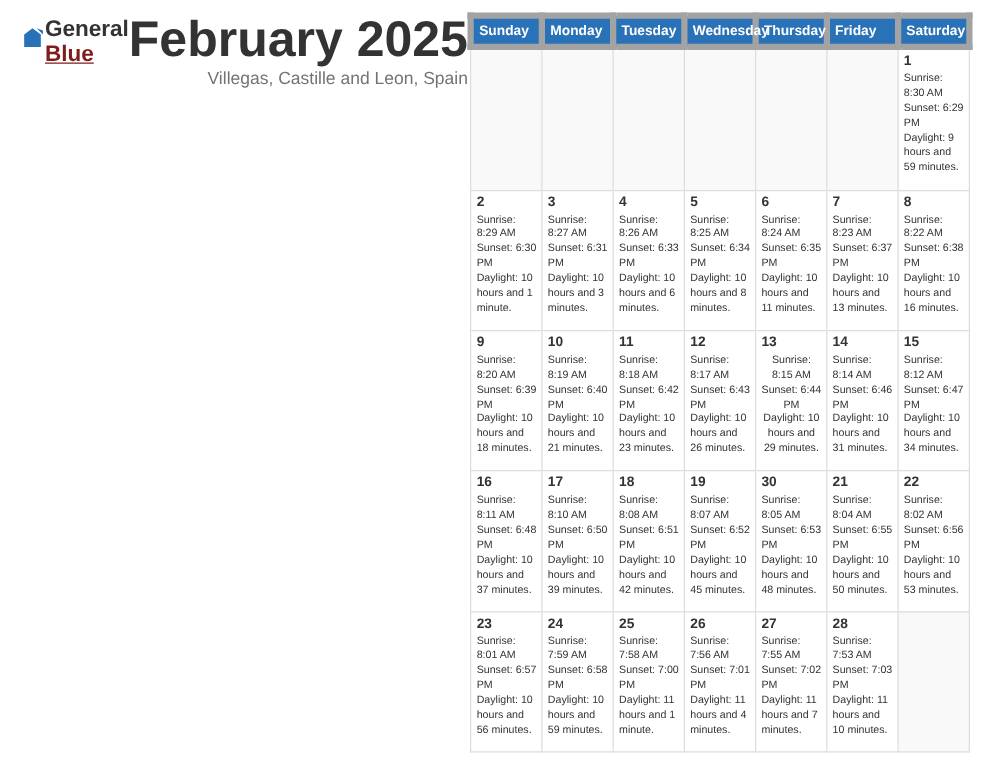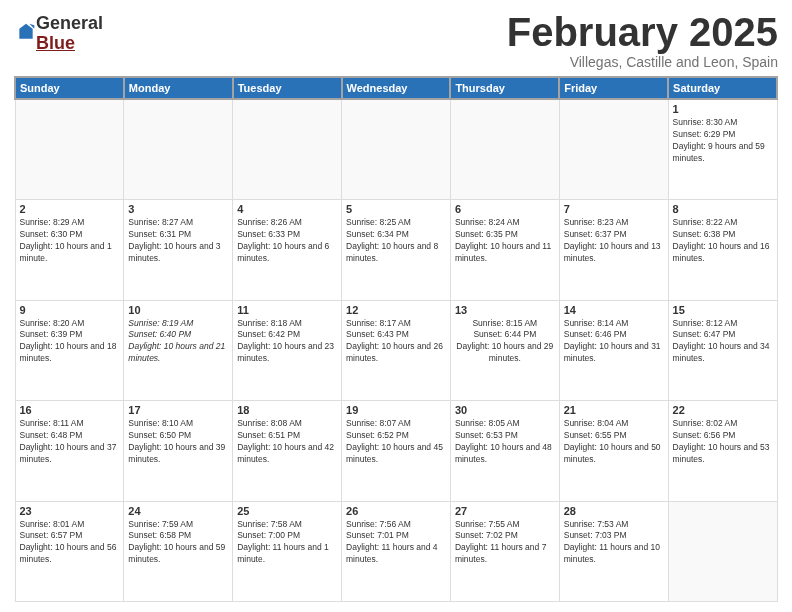--- a/index.html
+++ b/index.html
@@ -8,21 +8,21 @@
       background: #fff;
       width: 792px;
       height: 612px;
       overflow: hidden;
     }
     .page {
       width: 792px;
       height: 612px;
       padding: 10px 14px;
       display: flex;
-      flex-direction: column;
+      flex-direction: row;
     }
     .header {
       display: flex;
       justify-content: space-between;
       align-items: flex-start;
       margin-bottom: 6px;
     }
     .logo {
       display: flex;
       align-items: center;
@@ -59,21 +59,21 @@
       border-collapse: collapse;
       width: 100%;
       table-layout: fixed;
     }
     .calendar th {
       background: #2a72b8;
       color: #fff;
       font-size: 11px;
       padding: 4px 4px;
       text-align: left;
-      border: 2px solid #a3a3a3;
+      border: 5px solid #a3a3a3;
     }
     .calendar td {
       vertical-align: top;
       border: 1px solid #ddd;
       padding: 3px 4px;
       font-size: 9px;
       color: #333;
       height: 88px;
     }
     .calendar td.empty {
@@ -189,21 +189,21 @@
         </tr>
         <tr>
           <td>
             <span class="day-num">9</span>
             <div class="day-info" style="white-space: pre-line;">Sunrise: 8:20 AM
 Sunset: 6:39 PM
 Daylight: 10 hours and 18 minutes.</div>
           </td>
           <td>
             <span class="day-num">10</span>
-            <div class="day-info" style="white-space: pre-line; font-style: italic;">Sunrise: 8:19 AM
+            <div class="day-info" style="white-space: pre-line;">Sunrise: 8:19 AM
 Sunset: 6:40 PM
 Daylight: 10 hours and 21 minutes.</div>
           </td>
           <td>
             <span class="day-num">11</span>
             <div class="day-info" style="white-space: pre-line;">Sunrise: 8:18 AM
 Sunset: 6:42 PM
 Daylight: 10 hours and 23 minutes.</div>
           </td>
           <td>

